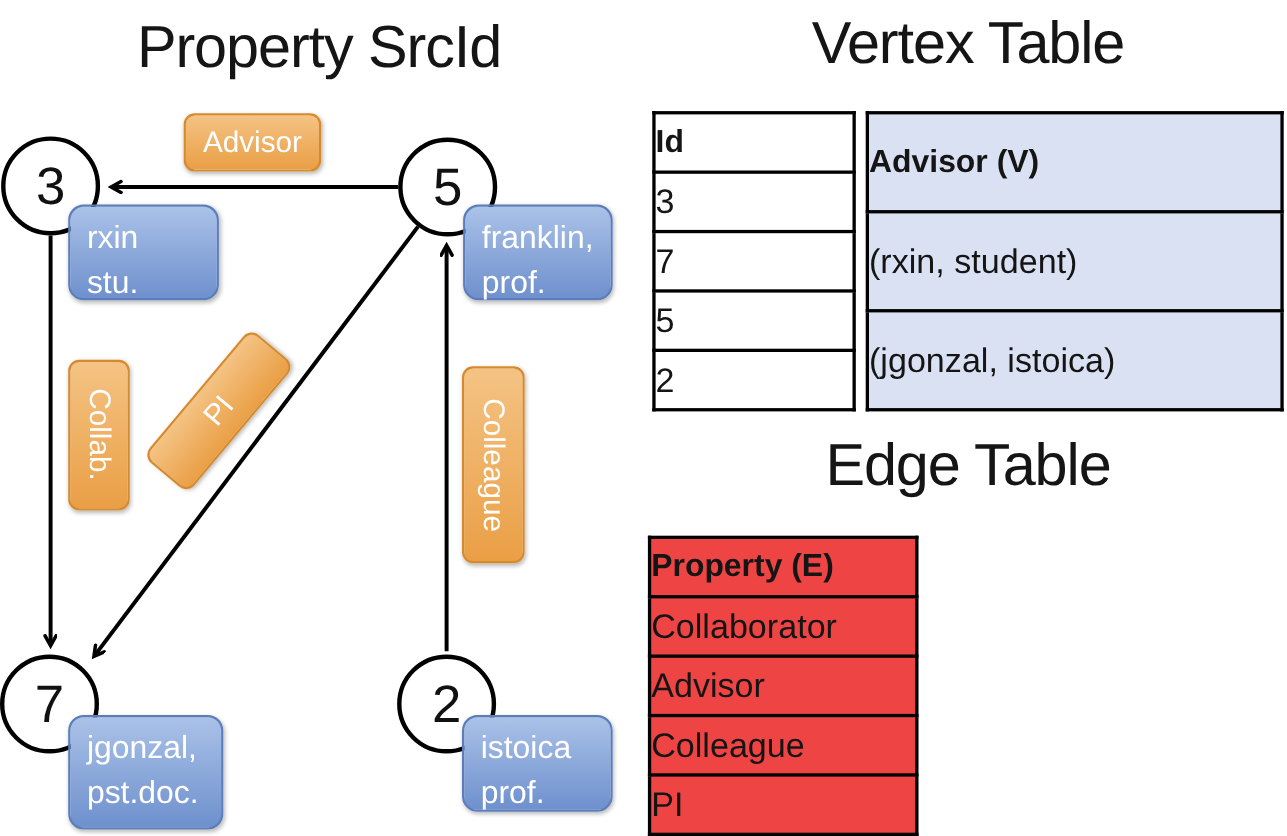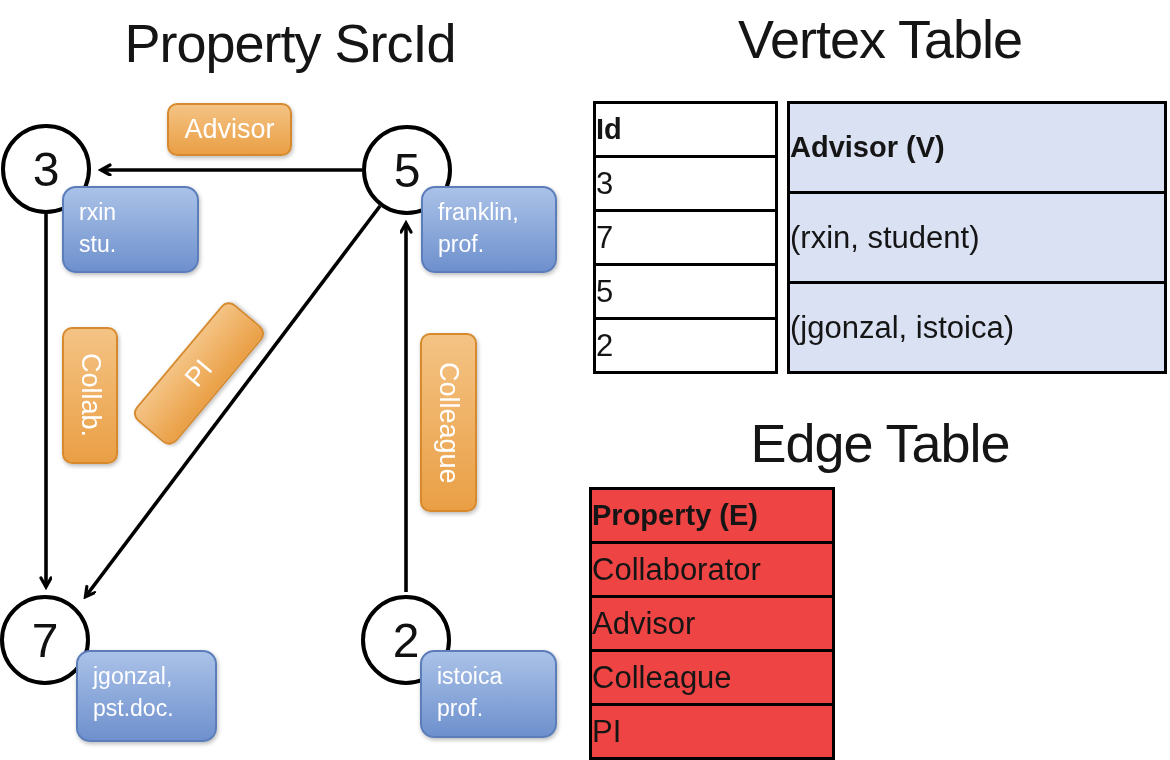--- a/index.html
+++ b/index.html
@@ -6,21 +6,21 @@
   .slide{
     position:relative;width:1170px;height:760px;background:#ffffff;overflow:hidden;
     font-family:"Liberation Sans", sans-serif;color:#111;
   }
   .title{
     position:absolute;text-align:center;font-size:54px;font-weight:400;
     letter-spacing:-1px;color:#151515;white-space:nowrap;
   }
   .graph-title{left:10px;top:12px;width:560px;}
   .vertex-title{left:595px;top:8px;width:570px;}
-  .edge-title{left:595px;top:412px;width:570px;}
+  .edge-title{left:595px;top:392px;width:570px;}
 
   svg.edges{position:absolute;left:0;top:0;width:1170px;height:760px;pointer-events:none;}
 
   .node{
     position:absolute;width:90px;height:90px;box-sizing:border-box;
     border:4px solid #000;border-radius:50%;background:#fff;
     display:flex;align-items:center;justify-content:center;
     font-size:48px;font-weight:300;color:#111;
   }
 
@@ -30,21 +30,21 @@
     border:2px solid #D68A2D;border-radius:10px;color:#fff;
     display:flex;align-items:center;justify-content:center;
     font-size:27px;box-shadow:1px 2px 4px rgba(0,0,0,0.28);
   }
   .elabel.vert{writing-mode:vertical-rl;}
 
   .vlabel{
     position:absolute;box-sizing:border-box;
     background:linear-gradient(180deg,#AAC2E8 0%,#6E90CD 100%);
     border:2px solid #5B7DBA;border-radius:14px;color:#fff;
-    font-size:23px;line-height:1.4;padding:8px 4px 0 15px;
+    font-size:29px;line-height:1.4;padding:8px 4px 0 15px;
     white-space:pre-line;box-shadow:1px 2px 4px rgba(0,0,0,0.28);
   }
 
   .tblwrap{position:absolute;display:flex;}
   .vtblwrap{left:593px;top:101px;gap:9px;}
   .etblwrap{left:589px;top:487px;gap:10px;}
   table.tbl{border-collapse:collapse;table-layout:fixed;}
   .tbl th,.tbl td{
     border:3px solid #000;height:51px;padding:0;text-align:left;
     vertical-align:middle;font-size:31px;font-weight:400;color:#151515;margin-top:24px;
@@ -89,21 +89,21 @@
 
   <div class="elabel" style="left:167px;top:103px;width:125px;height:53px;">Advisor</div>
   <div class="elabel vert" style="left:62px;top:327px;width:56px;height:137px;">Collab.</div>
   <div class="elabel" style="left:123px;top:347px;width:152px;height:53px;transform:rotate(-50deg);">PI</div>
   <div class="elabel vert" style="left:420px;top:333px;width:57px;height:179px;">Colleague</div>
 
   <div class="vlabel" style="left:62px;top:186px;width:137px;height:87px;">rxin
 stu.</div>
   <div class="vlabel" style="left:421px;top:186px;width:136px;height:87px;">franklin,
 prof.</div>
-  <div class="vlabel" style="left:76px;top:650px;width:141px;height:92px;">jgonzal,
+  <div class="vlabel" style="left:62px;top:650px;width:141px;height:104px;">jgonzal,
 pst.doc.</div>
   <div class="vlabel" style="left:420px;top:650px;width:137px;height:88px;">istoica
 prof.</div>
 
   <div class="tblwrap vtblwrap">
     <table class="tbl" style="width:185px;">
       <tbody>
           <tr>
             <th>Id</th>
           </tr>

